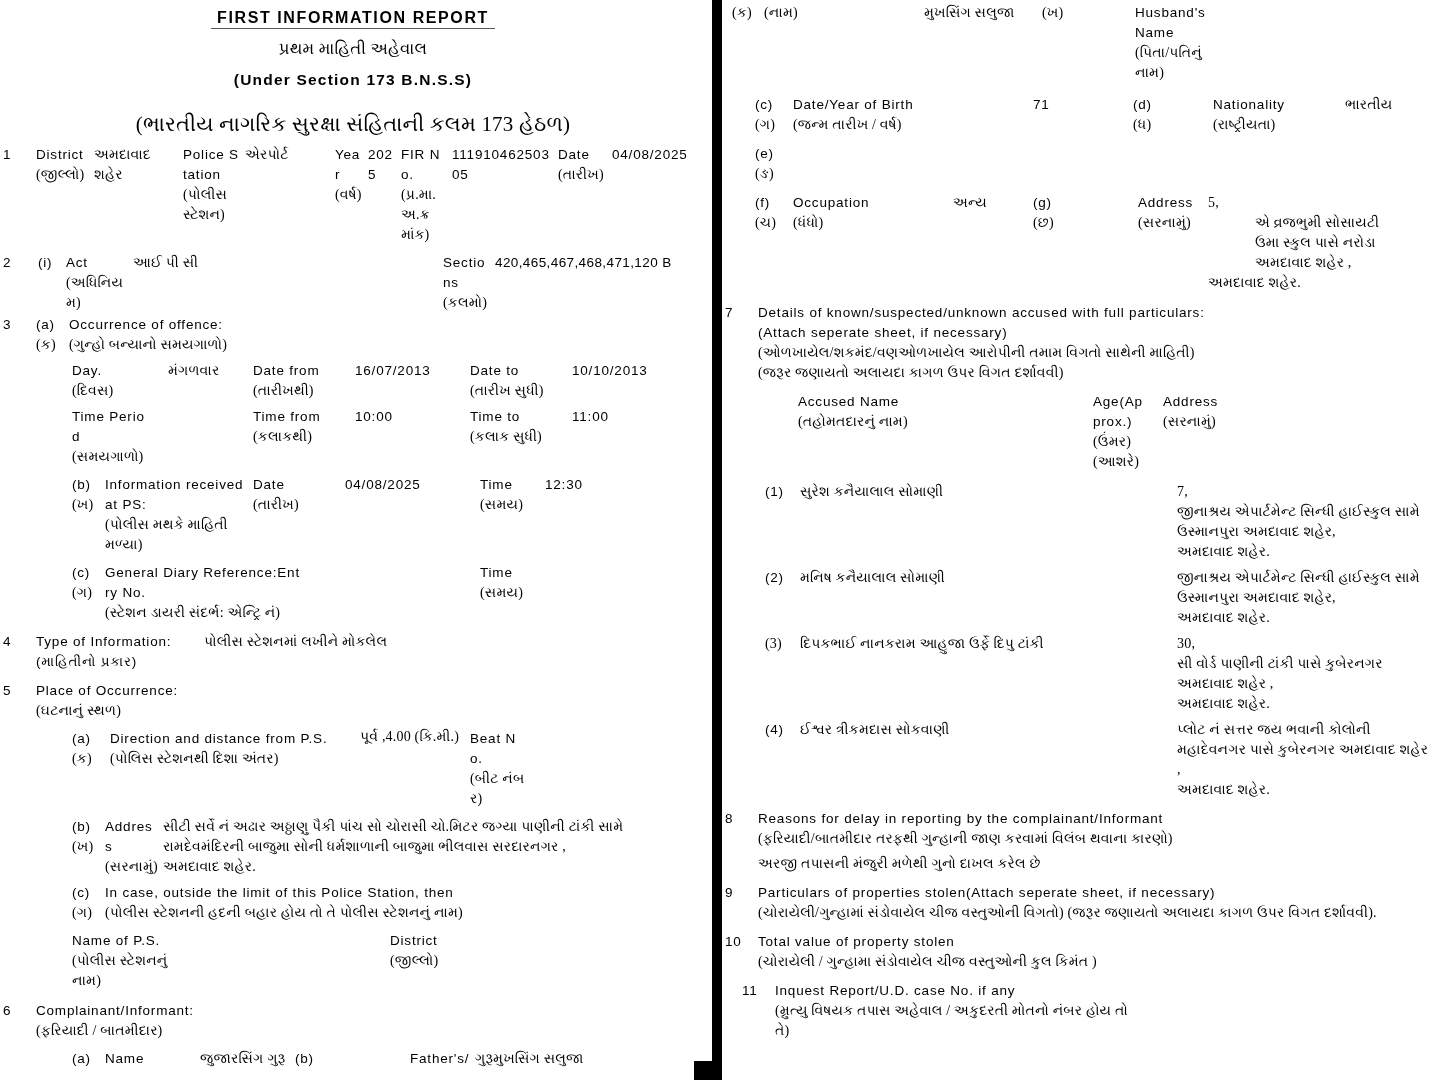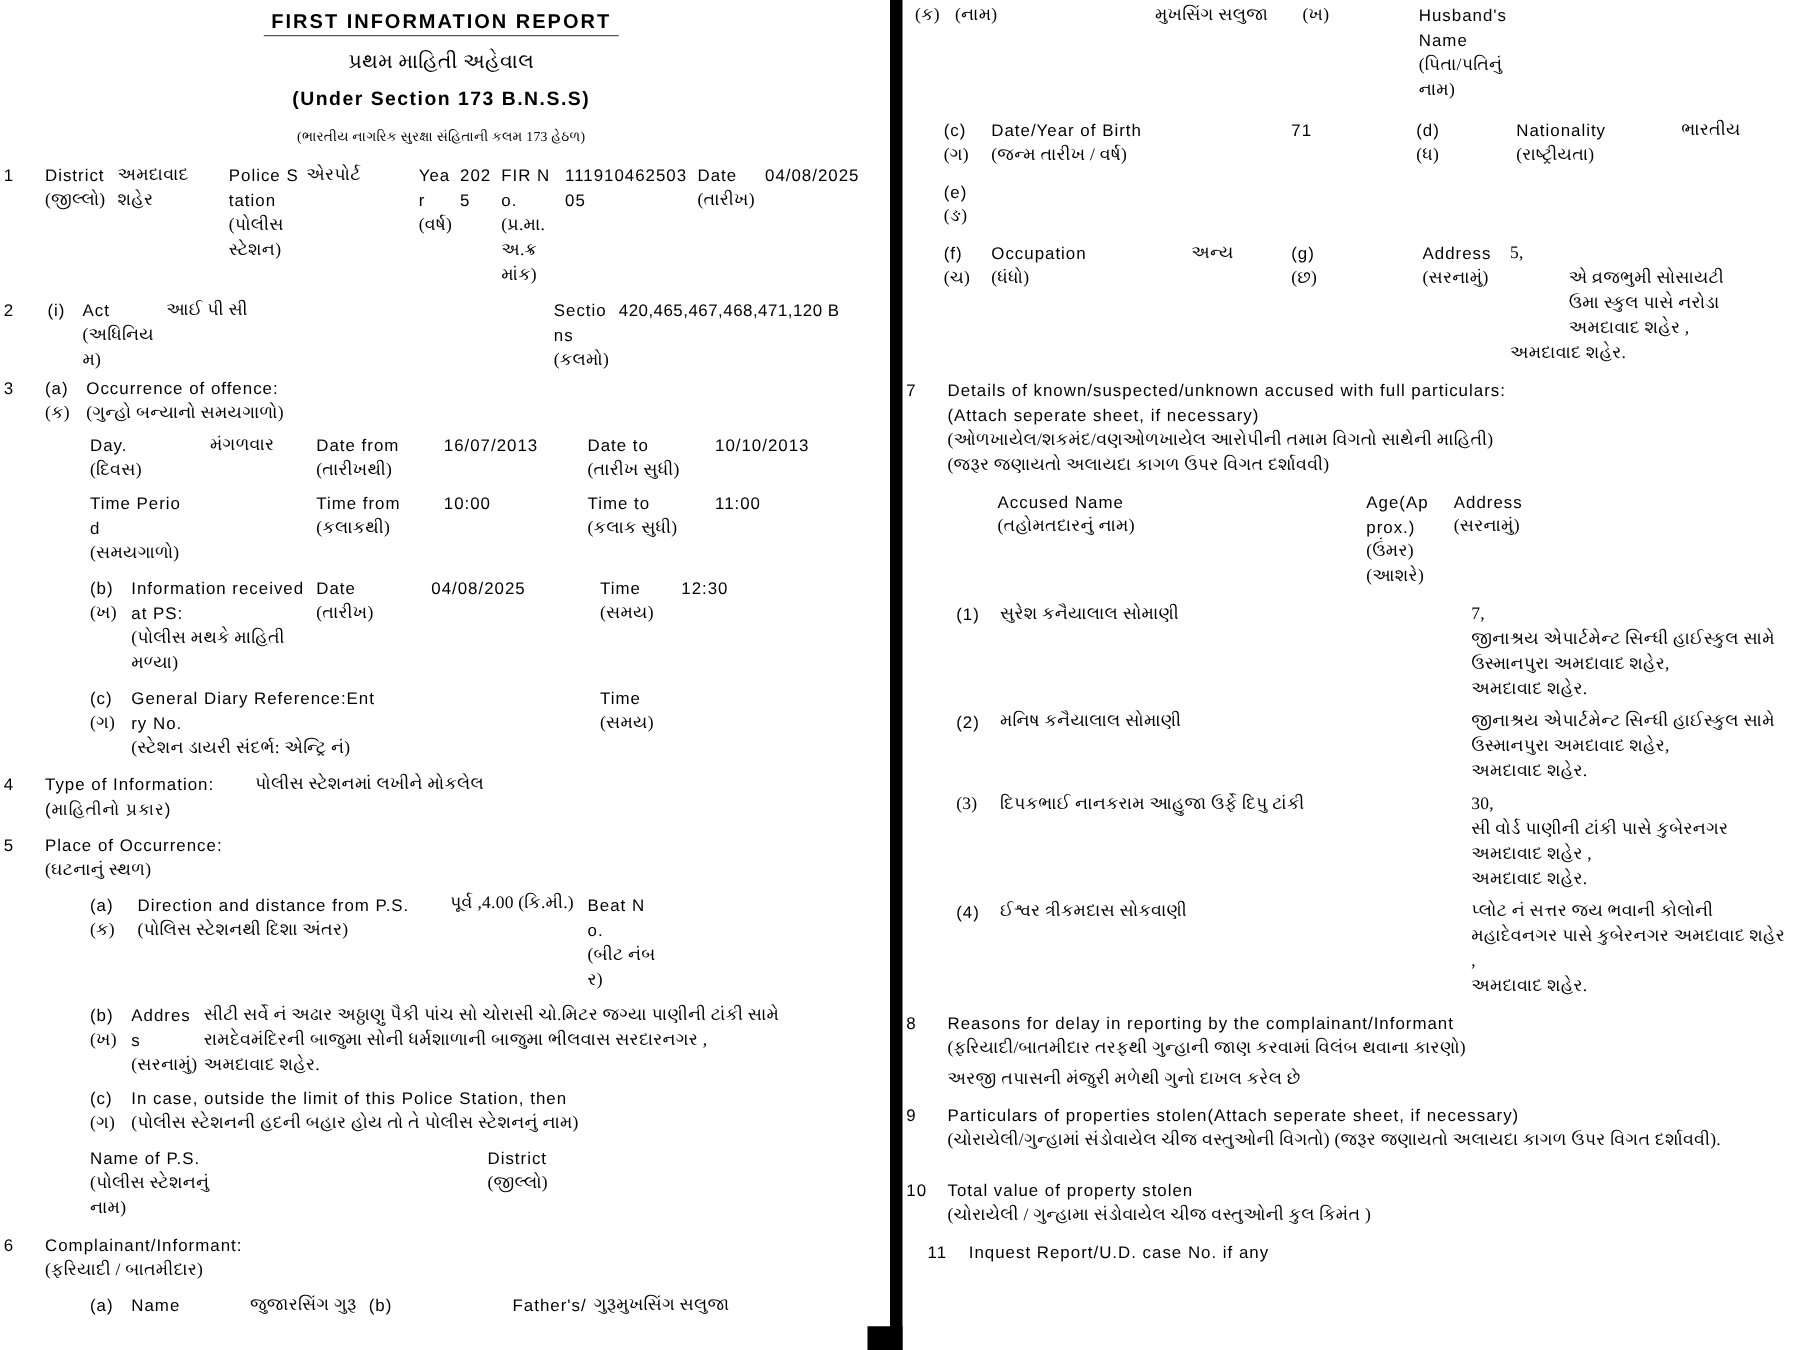--- a/index.html
+++ b/index.html
@@ -14,21 +14,21 @@
   .ba { word-break:break-all; }
   .col-left  { position:absolute; left:0px;   top:0px; width:706px; }
   .col-right { position:absolute; left:722px; top:0px; width:716px; }
   .divider   { position:absolute; left:712px; top:0px; width:10px; height:1080px; background:#000; }
   .divider-foot { position:absolute; left:694px; top:1061px; width:28px; height:19px; background:#000; }
   .hdr { text-align:center; }
   .hdr .t-en { font-size:16px; font-weight:700; letter-spacing:1.6px; margin-top:8px; }
   .hdr .t-en span { border-bottom:1.6px solid #555; padding:0 6px 2px 6px; }
   .hdr .t-gu { font-size:16.5px; margin-top:11px; }
   .hdr .s-en { font-size:15.5px; font-weight:700; letter-spacing:1.2px; margin-top:11px; }
-  .hdr .s-gu { font-size:11px; margin-top:10px; }
+  .hdr .s-gu { font-size:21px; margin-top:24px; }
   .row { display:flex; align-items:flex-start; }
   .num { flex:none; width:36px; padding-left:3px; box-sizing:border-box; }
   .body { flex:1; min-width:0; }
   .flex { display:flex; align-items:flex-start; }
   .c { flex:none; box-sizing:border-box; padding-right:3px; }
   .grow { flex:1; min-width:0; }
   .sub { display:flex; align-items:flex-start; padding-left:36px; }
   .mk { flex:none; width:33px; }
 </style>
 </head>
@@ -415,28 +415,29 @@
   </div>
 
   <div class="row" style="margin-top:9px;">
     <div class="num">9</div>
     <div class="body">
       <div>Particulars of properties stolen(Attach seperate sheet, if necessary)</div>
       <div class="gu">(ચોરાયેલી/ગુન્હામાં સંડોવાયેલ ચીજ વસ્તુઓની વિગતો) (જરૂર જણાયતો અલાયદા કાગળ ઉપર વિગત દર્શાવવી).</div>
     </div>
   </div>
 
-  <div class="row" style="margin-top:20px;">
+  <div class="row" style="margin-top:9px;">
     <div class="num">10</div>
     <div class="body">
       <div>Total value of property stolen</div>
       <div class="gu" style="max-width:415px;">(ચોરાયેલી / ગુન્હામા સંડોવાયેલ ચીજ વસ્તુઓની કુલ કિમંત )</div>
     </div>
   </div>
 
   <div class="row" style="margin-top:9px;margin-left:17px;">
     <div class="num">11</div>
     <div class="body">
       <div>Inquest Report/U.D. case No. if any</div>
+      <div class="gu" style="max-width:370px;">(મ્રુત્યુ વિષયક તપાસ અહેવાલ / અકુદરતી મોતનો નંબર હોય તો તે)</div>
     </div>
   </div>
 
 </div>
 
 </body></html>

